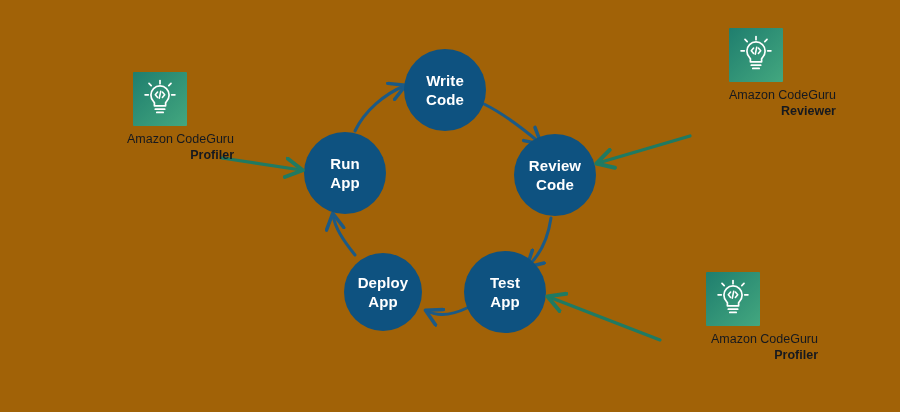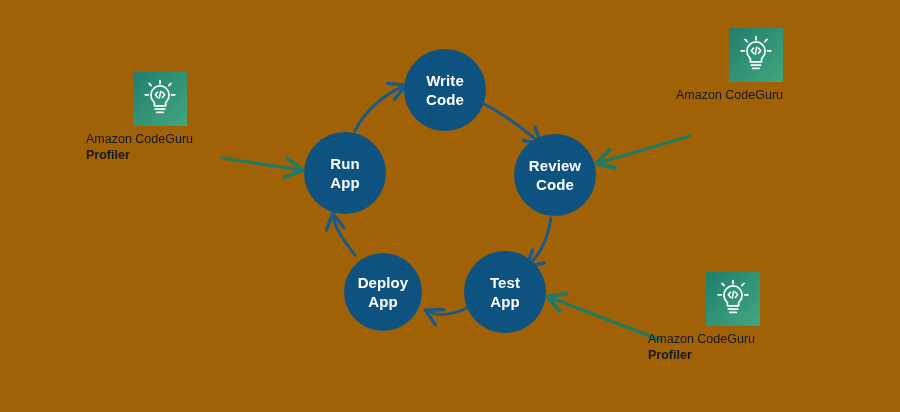--- a/index.html
+++ b/index.html
@@ -32,21 +32,21 @@
     font-family: "Liberation Sans", sans-serif;
     font-size: 15px;
     font-weight: 700;
     text-anchor: middle;
     dominant-baseline: middle;
     letter-spacing: 0.1px;
   }
   
   .service {
     position: absolute;
-    text-align: left;
+    text-align: right;
   }
   .svc-icon {
     width: 54px;
     height: 54px;
     margin: 0 auto;
     border-radius: 2px;
     display: block;
     position: relative;
   }
   .svc-caption {
@@ -175,20 +175,21 @@
         </g>
         <g fill="none" stroke="#ffffff" stroke-width="1.6" stroke-linecap="round" stroke-linejoin="round">
           <path d="M24.6 20.1l-2.3 2.7 2.3 2.7"></path>
           <path d="M29.4 20.1l2.3 2.7-2.3 2.7"></path>
           <path d="M27.7 19.4l-1.4 6.8"></path>
         </g>
       </svg>
     </div>
     <div class="svc-caption">
       <span class="svc-top">Amazon CodeGuru</span>
+      <span class="svc-sub">Reviewer</span>
     </div>
   </div>
 
   <div class="service" id="svc-profiler-right">
     <div class="svc-icon">
       <svg viewBox="0 0 54 54" width="54" height="54" aria-hidden="true">
         <rect x="0" y="0" width="54" height="54" rx="1" fill="url(#iconGrad)"></rect>
         <g fill="none" stroke="#ffffff" stroke-width="1.7" stroke-linecap="round" stroke-linejoin="round">
           <path d="M20.5 29.5c-1.6-1.7-2.6-4-2.6-6.5a9.1 9.1 0 0 1 18.2 0c0 2.5-1 4.8-2.6 6.5l-.9 1.2v3.1H21.4v-3.1z"></path>
           <path d="M22.3 37.2h9.4"></path>

